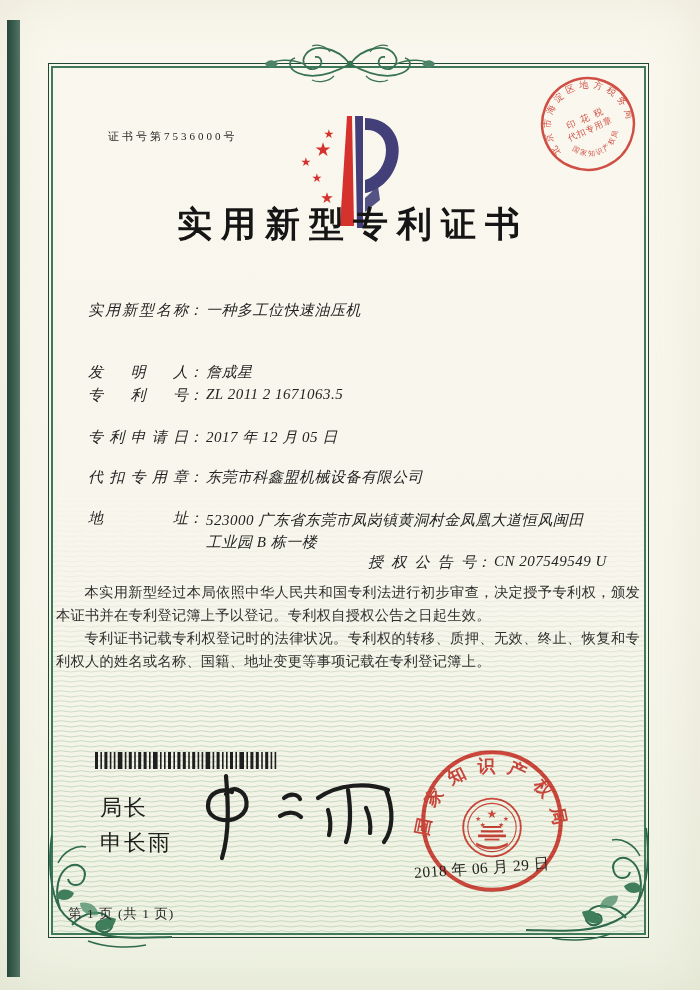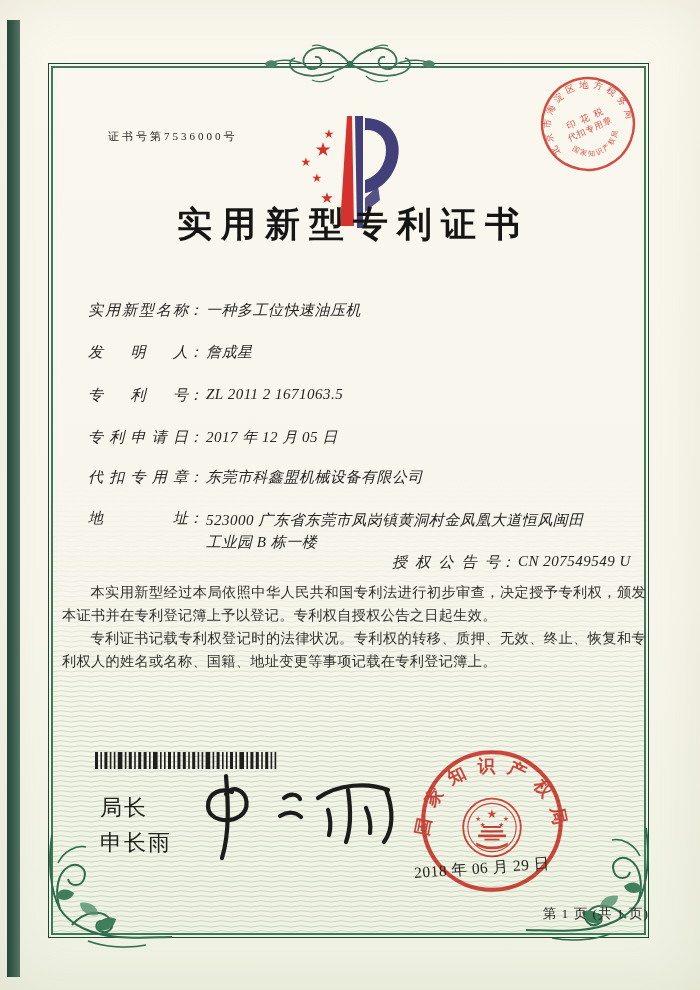--- a/index.html
+++ b/index.html
@@ -31,33 +31,33 @@
   .title { position:absolute; left:48px; top:201px; width:601px; text-align:center;
     font-size:35px; font-weight:600; letter-spacing:9px; color:#151515; text-indent:9px; }
   .stamp-top { position:absolute; left:538px; top:74px; mix-blend-mode:multiply; }
   .fields { position:absolute; left:88px; top:0; width:560px; font-size:15px; color:#242424; }
   .frow { position:absolute; left:0; white-space:nowrap;font-style:italic; }
   .flabel { display:inline-block; width:100px; text-align:justify; text-align-last:justify; vertical-align:top; }
   .fcolon { display:inline-block; width:18px; vertical-align:top; }
   .fvalue { display:inline-block; vertical-align:top; letter-spacing:.5px; }
   .fvalue.wrap { width:390px; white-space:normal; line-height:22px; }
   .grant-g2 { position:absolute; left:280px; top:0; white-space:nowrap; }
-  .grant-g2 .flabel { width:108px;margin-left:24px; }
-  .body-text { position:absolute; left:62px; top:581px; width:584px;
+  .grant-g2 .flabel { width:108px; }
+  .body-text { position:absolute; left:56px; top:581px; width:584px;
     font-size:14.2px; line-height:23px; color:#30302e; text-align:justify; }
   .body-text p { text-indent:2em; letter-spacing:.3px; }
   .barcode { position:absolute; left:95px; top:752px; }
   .officer { position:absolute; left:100px; top:793px; font-size:22px; color:#20201e; letter-spacing:2px; }
   .officer .name { margin-top:5px; }
   .signature { position:absolute; left:192px; top:762px; }
   .stamp-bottom { position:absolute; left:413px; top:742px; mix-blend-mode:multiply; }
   .stamp-date { position:absolute; left:414px; top:857px; width:170px; font-size:15.5px;
     color:#262420; letter-spacing:.5px; transform:rotate(-4deg); white-space:nowrap; }
-  .footer { position:absolute; left:48px; top:905px; width:601px; text-align:right;
-    font-size:13.5px; color:#2a2a28; letter-spacing:1px; }
+  .footer { position:absolute; left:48px; top:905px; width:601px; text-align:left;
+    font-size:13.5px; color:#2a2a28; letter-spacing:1px;padding-left:20px; }
   .ornament { position:absolute; }
   .orn-top { left:238px; top:40px; }
   .orn-bl { left:44px; top:833px; }
   .orn-br { left:524px; top:826px; }
   svg text { font-family:"Liberation Serif","DejaVu Serif",serif; }
 </style>
 </head>
 <body>
 
 <div class="page">
@@ -241,21 +241,21 @@
       </text>
       <text x="60" y="56" fill="#cf3a32" font-size="11" text-anchor="middle" letter-spacing="2">印 花 税</text>
       <text x="60" y="70" fill="#cf3a32" font-size="10.5" text-anchor="middle" letter-spacing="1">代扣专用章</text>
     </g>
   </svg>
 
   <div class="fields">
     <div class="frow" style="top:301px">
       <span class="flabel">实用新型名称</span><span class="fcolon">：</span><span class="fvalue">一种多工位快速油压机</span>
     </div>
-    <div class="frow" style="top:343px">
+    <div class="frow" style="top:363px">
       <span class="flabel">发明人</span><span class="fcolon">：</span><span class="fvalue">詹成星</span>
     </div>
     <div class="frow" style="top:386px">
       <span class="flabel">专利号</span><span class="fcolon">：</span><span class="fvalue">ZL 2011 2 1671063.5</span>
     </div>
     <div class="frow" style="top:428px">
       <span class="flabel">专利申请日</span><span class="fcolon">：</span><span class="fvalue">2017 年 12 月 05 日</span>
     </div>
     <div class="frow" style="top:468px">
       <span class="flabel">代扣专用章</span><span class="fcolon">：</span><span class="fvalue">东莞市科鑫盟机械设备有限公司</span>

